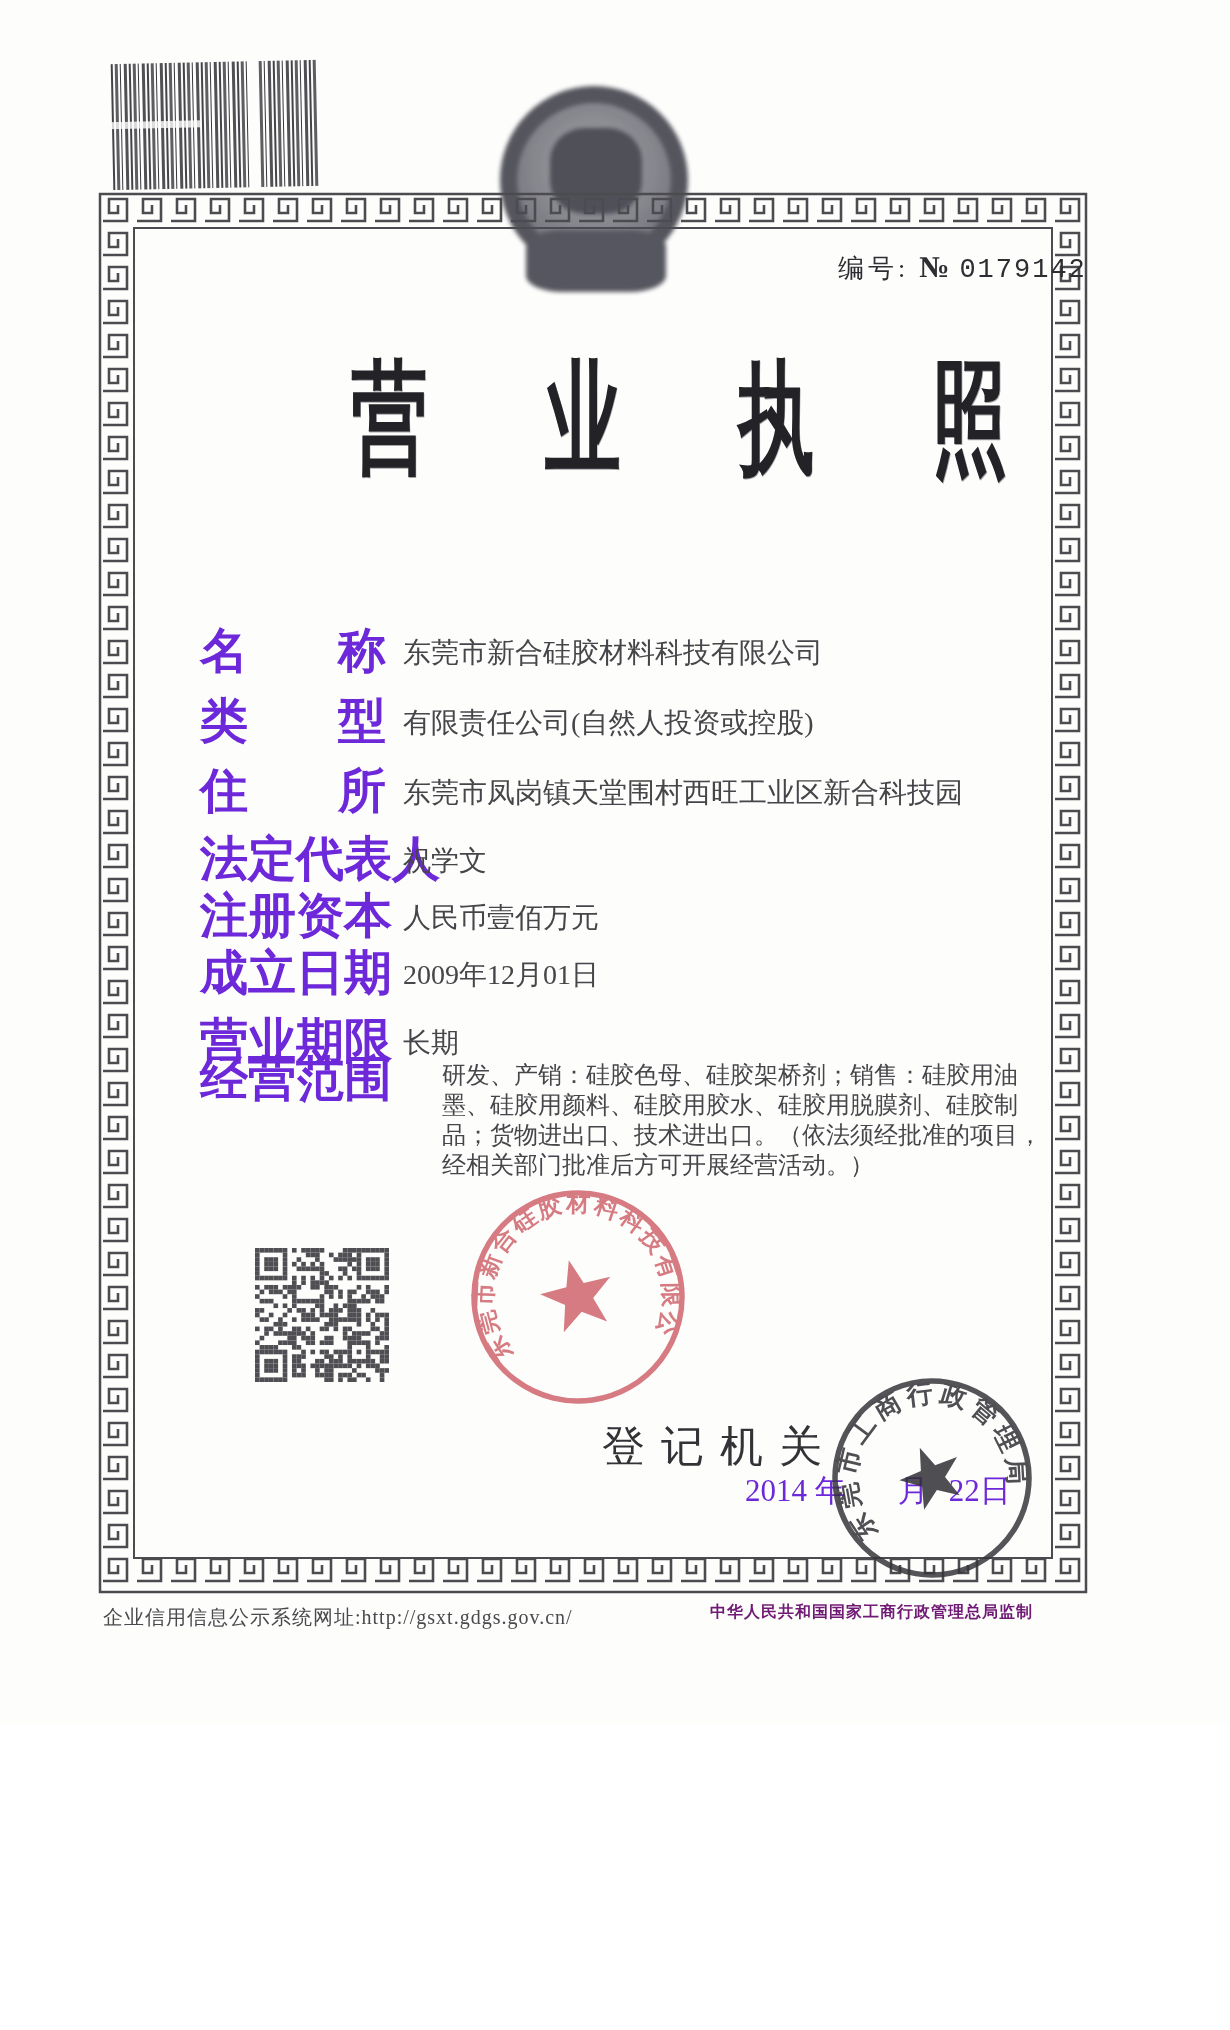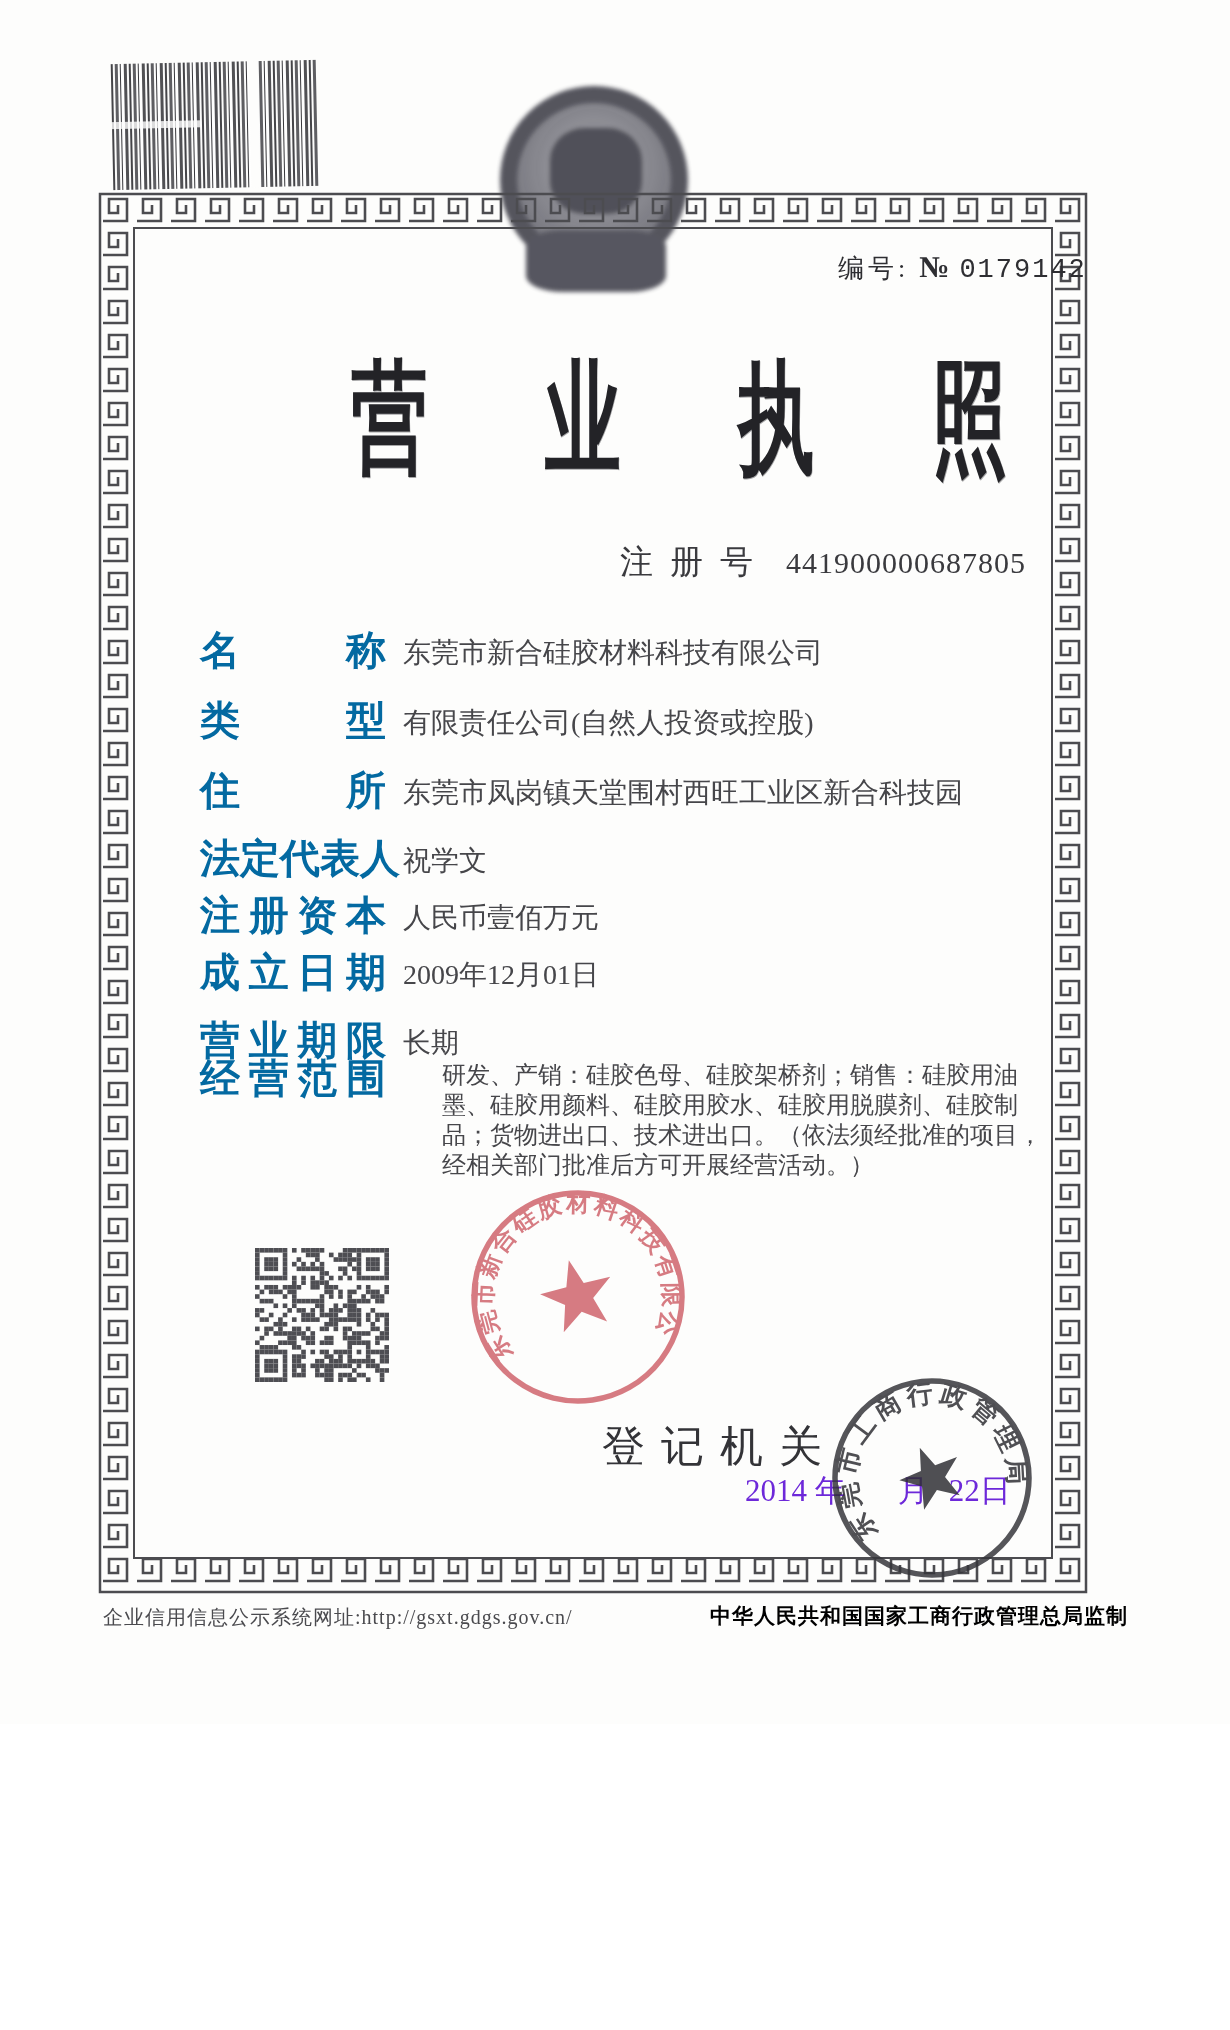--- a/index.html
+++ b/index.html
@@ -55,21 +55,21 @@
   .field-row { position:absolute; left:0; display:flex; align-items:flex-start; }
   .field-row:nth-child(1){ top:0; }
   .field-row:nth-child(2){ top:70px; }
   .field-row:nth-child(3){ top:140px; }
   .field-row:nth-child(4){ top:208px; }
   .field-row:nth-child(5){ top:265px; }
   .field-row:nth-child(6){ top:322px; }
   .field-row:nth-child(7){ top:390px; }
   .field-row:nth-child(8){ top:428px; }
   .field-label {
-    width:186px; flex:0 0 186px; font-size:40px; line-height:46px; font-weight:600; color:#0369a1;
+    width:186px; flex:0 0 186px; font-size:48px; line-height:46px; font-weight:600; color:#6d28d9;
     text-align:justify; text-align-last:justify; white-space:nowrap;
   }
   .field-value { margin-left:17px; padding-top:9px; font-size:28px; line-height:32px; color:#46464a; white-space:nowrap; }
   .field-row:nth-child(8) .field-value {
     margin-left:56px; width:618px; font-size:24px; line-height:30px; white-space:normal; padding-top:4px;
   }
 
   
   .qr { position:absolute; left:255px; top:1248px; width:134px; height:134px; opacity:.85; filter:blur(.3px); }
 
@@ -79,21 +79,21 @@
   .seal-text { font-size:24px; letter-spacing:2.5px; font-weight:600; }
   .auth-text { font-size:26px; letter-spacing:5px; font-weight:600; }
 
   
   .registrar { position:absolute; left:602px; top:1418px; font-size:43px; font-weight:400; letter-spacing:16px; color:#333337; }
   .date-line { position:absolute; left:745px; top:1470px; display:flex; align-items:flex-start; font-size:31px; color:#6d28d9; z-index:2; }
   .date-line .gap1 { width:52px; } .date-line .gap2 { width:20px; }
 
   
   .footer-left  { position:absolute; left:103px; top:1604px; font-size:20px; letter-spacing:1px; color:#4a4a4e; }
-  .footer-right { position:absolute; left:710px; top:1602px; font-size:21px; font-weight:600; letter-spacing:1px; color:#000000; }
+  .footer-right { position:absolute; left:710px; top:1602px; font-size:16px; font-weight:600; letter-spacing:1px; color:#701a75; }
 
   .frame { position:absolute; left:98px; top:192px; }
 </style>
 </head>
 <body>
 
 <div class="page">
 
   <div class="barcode">
     <div class="gap-v"></div>
@@ -118,24 +118,20 @@
   </svg>
 
   <div class="serial">
     <span class="lbl">编号:</span>
     <span class="nosym">№</span>
     <span class="digits">0179142</span>
   </div>
 
   <div class="title">营业执照</div>
 
-  <div class="regno">
-    <span class="lbl">注册号</span>
-    <span class="val">441900000687805</span>
-  </div>
 
   <div class="fields" id="fields">
     <div class="field-row">
       <div class="field-label">名称</div>
       <div class="field-value">东莞市新合硅胶材料科技有限公司</div>
     </div>
 
     <div class="field-row">
       <div class="field-label">类型</div>
       <div class="field-value">有限责任公司(自然人投资或控股)</div>

